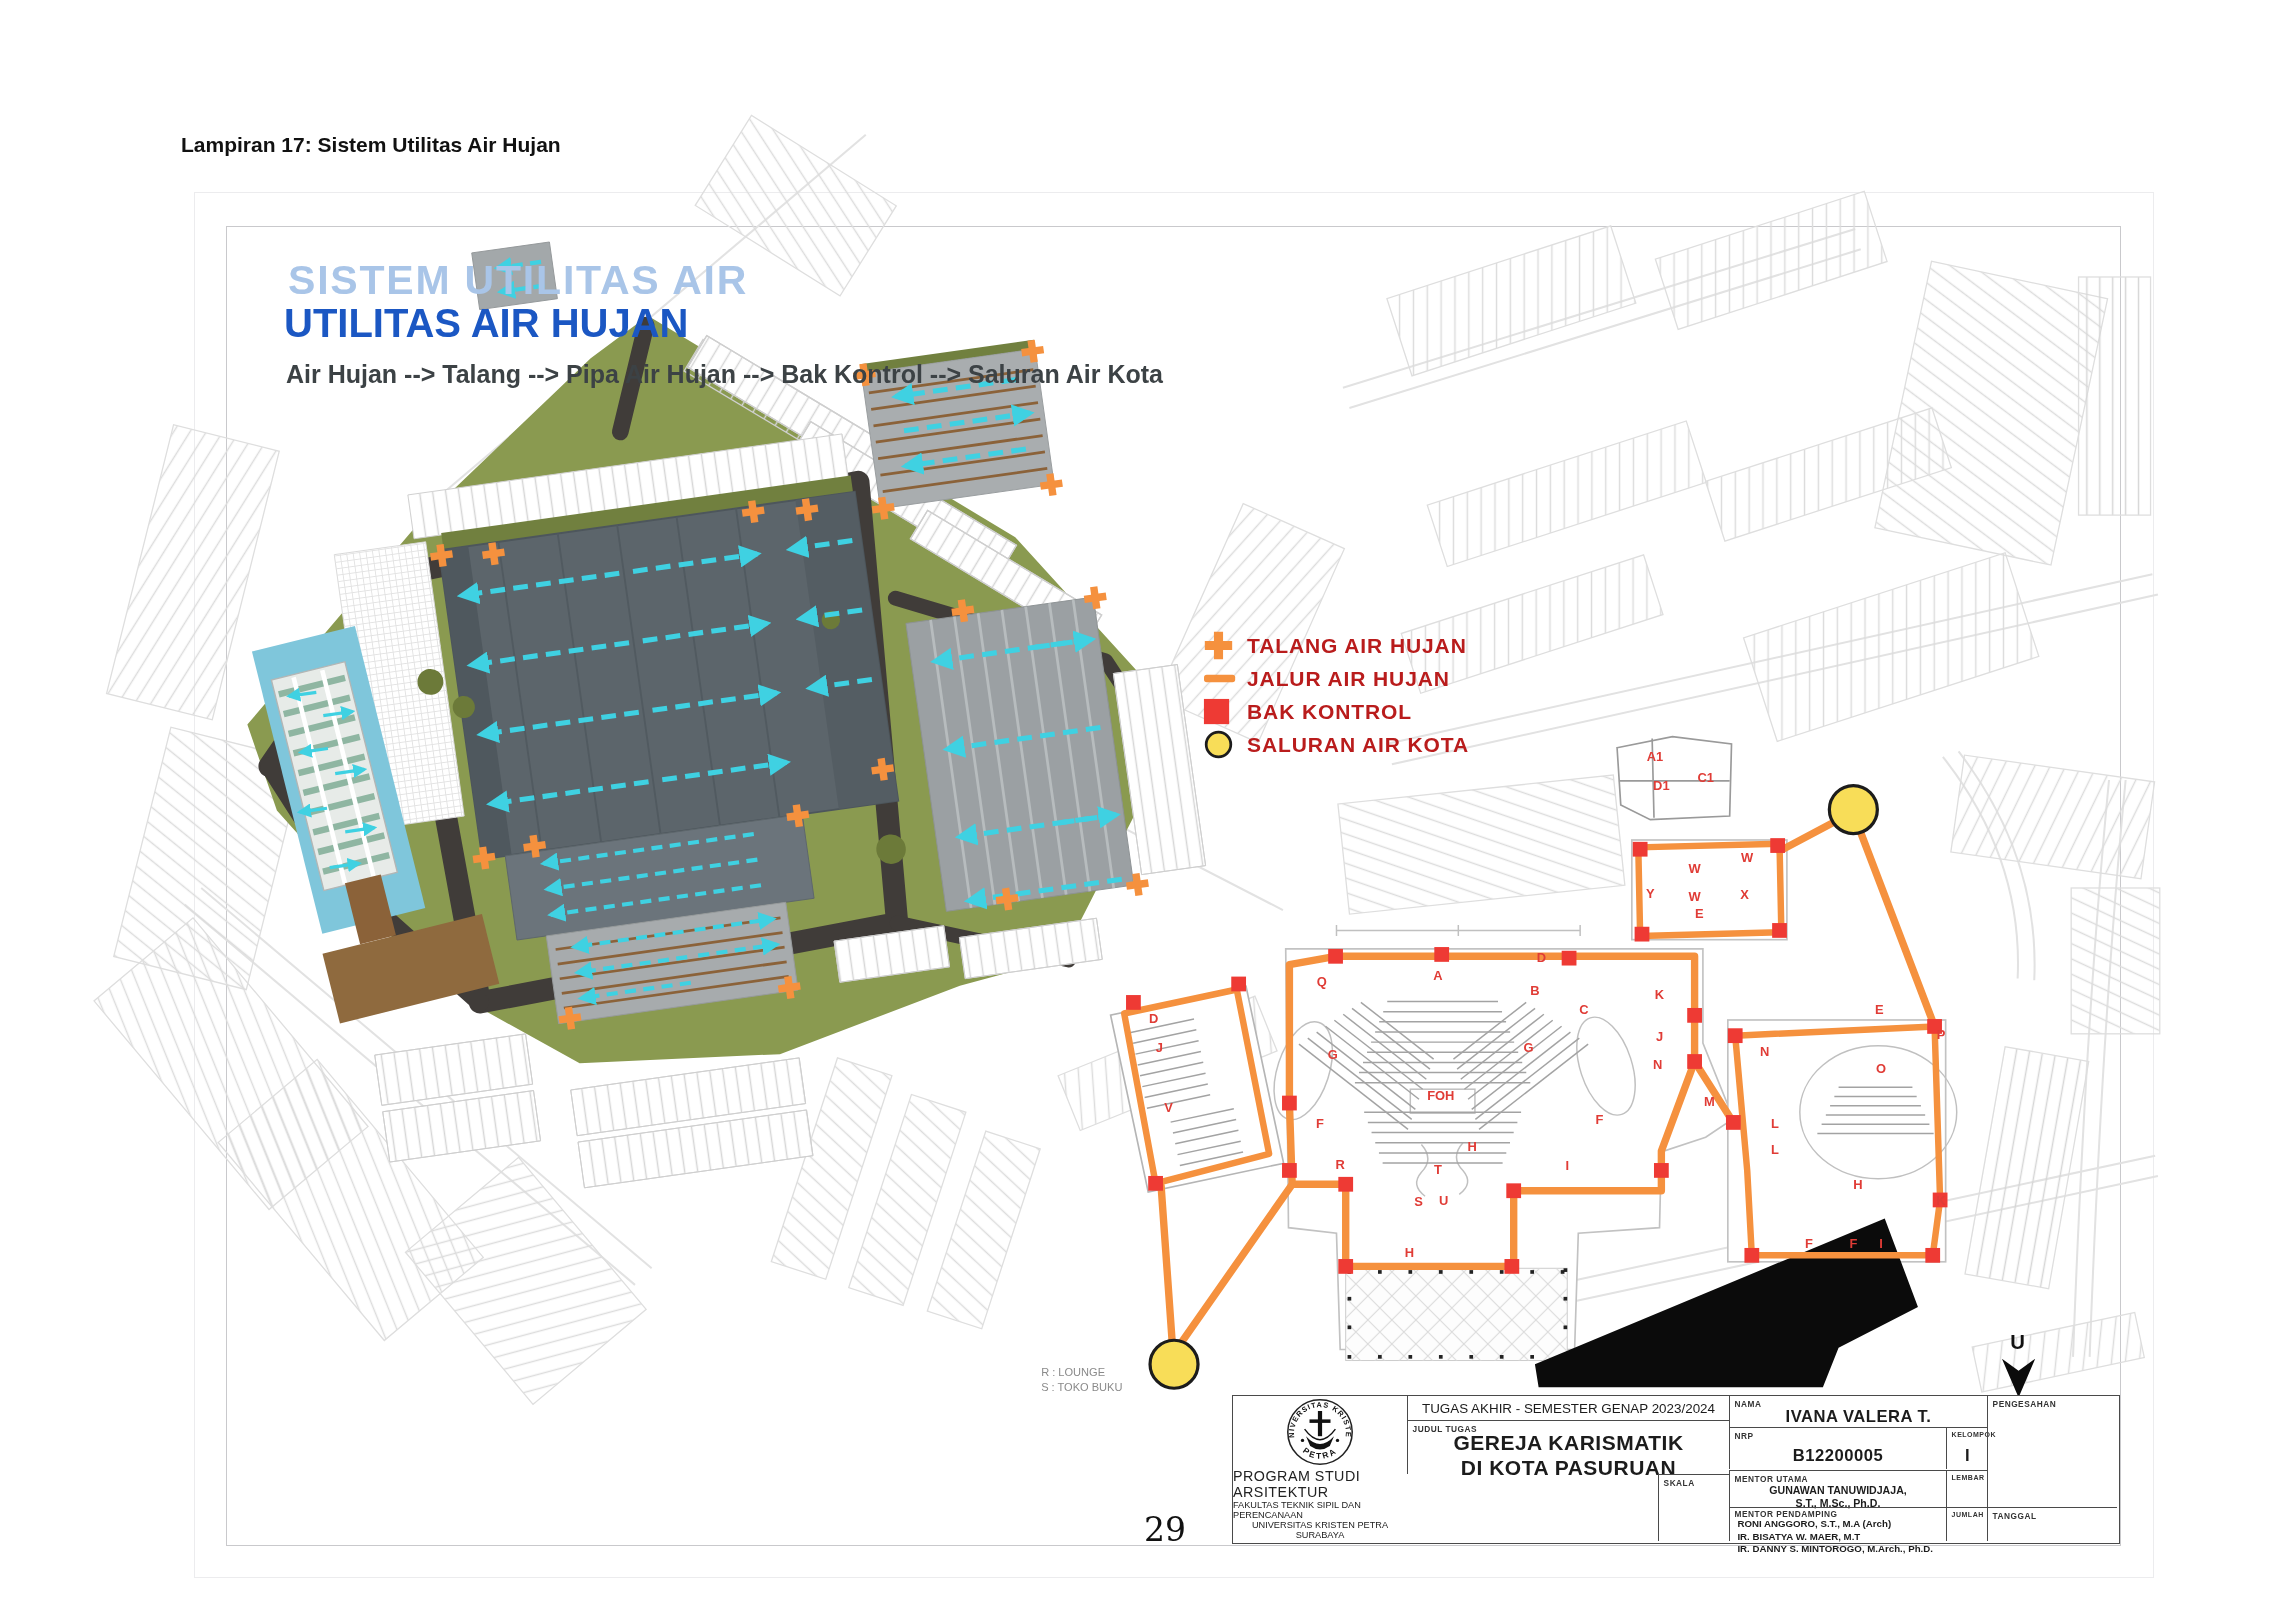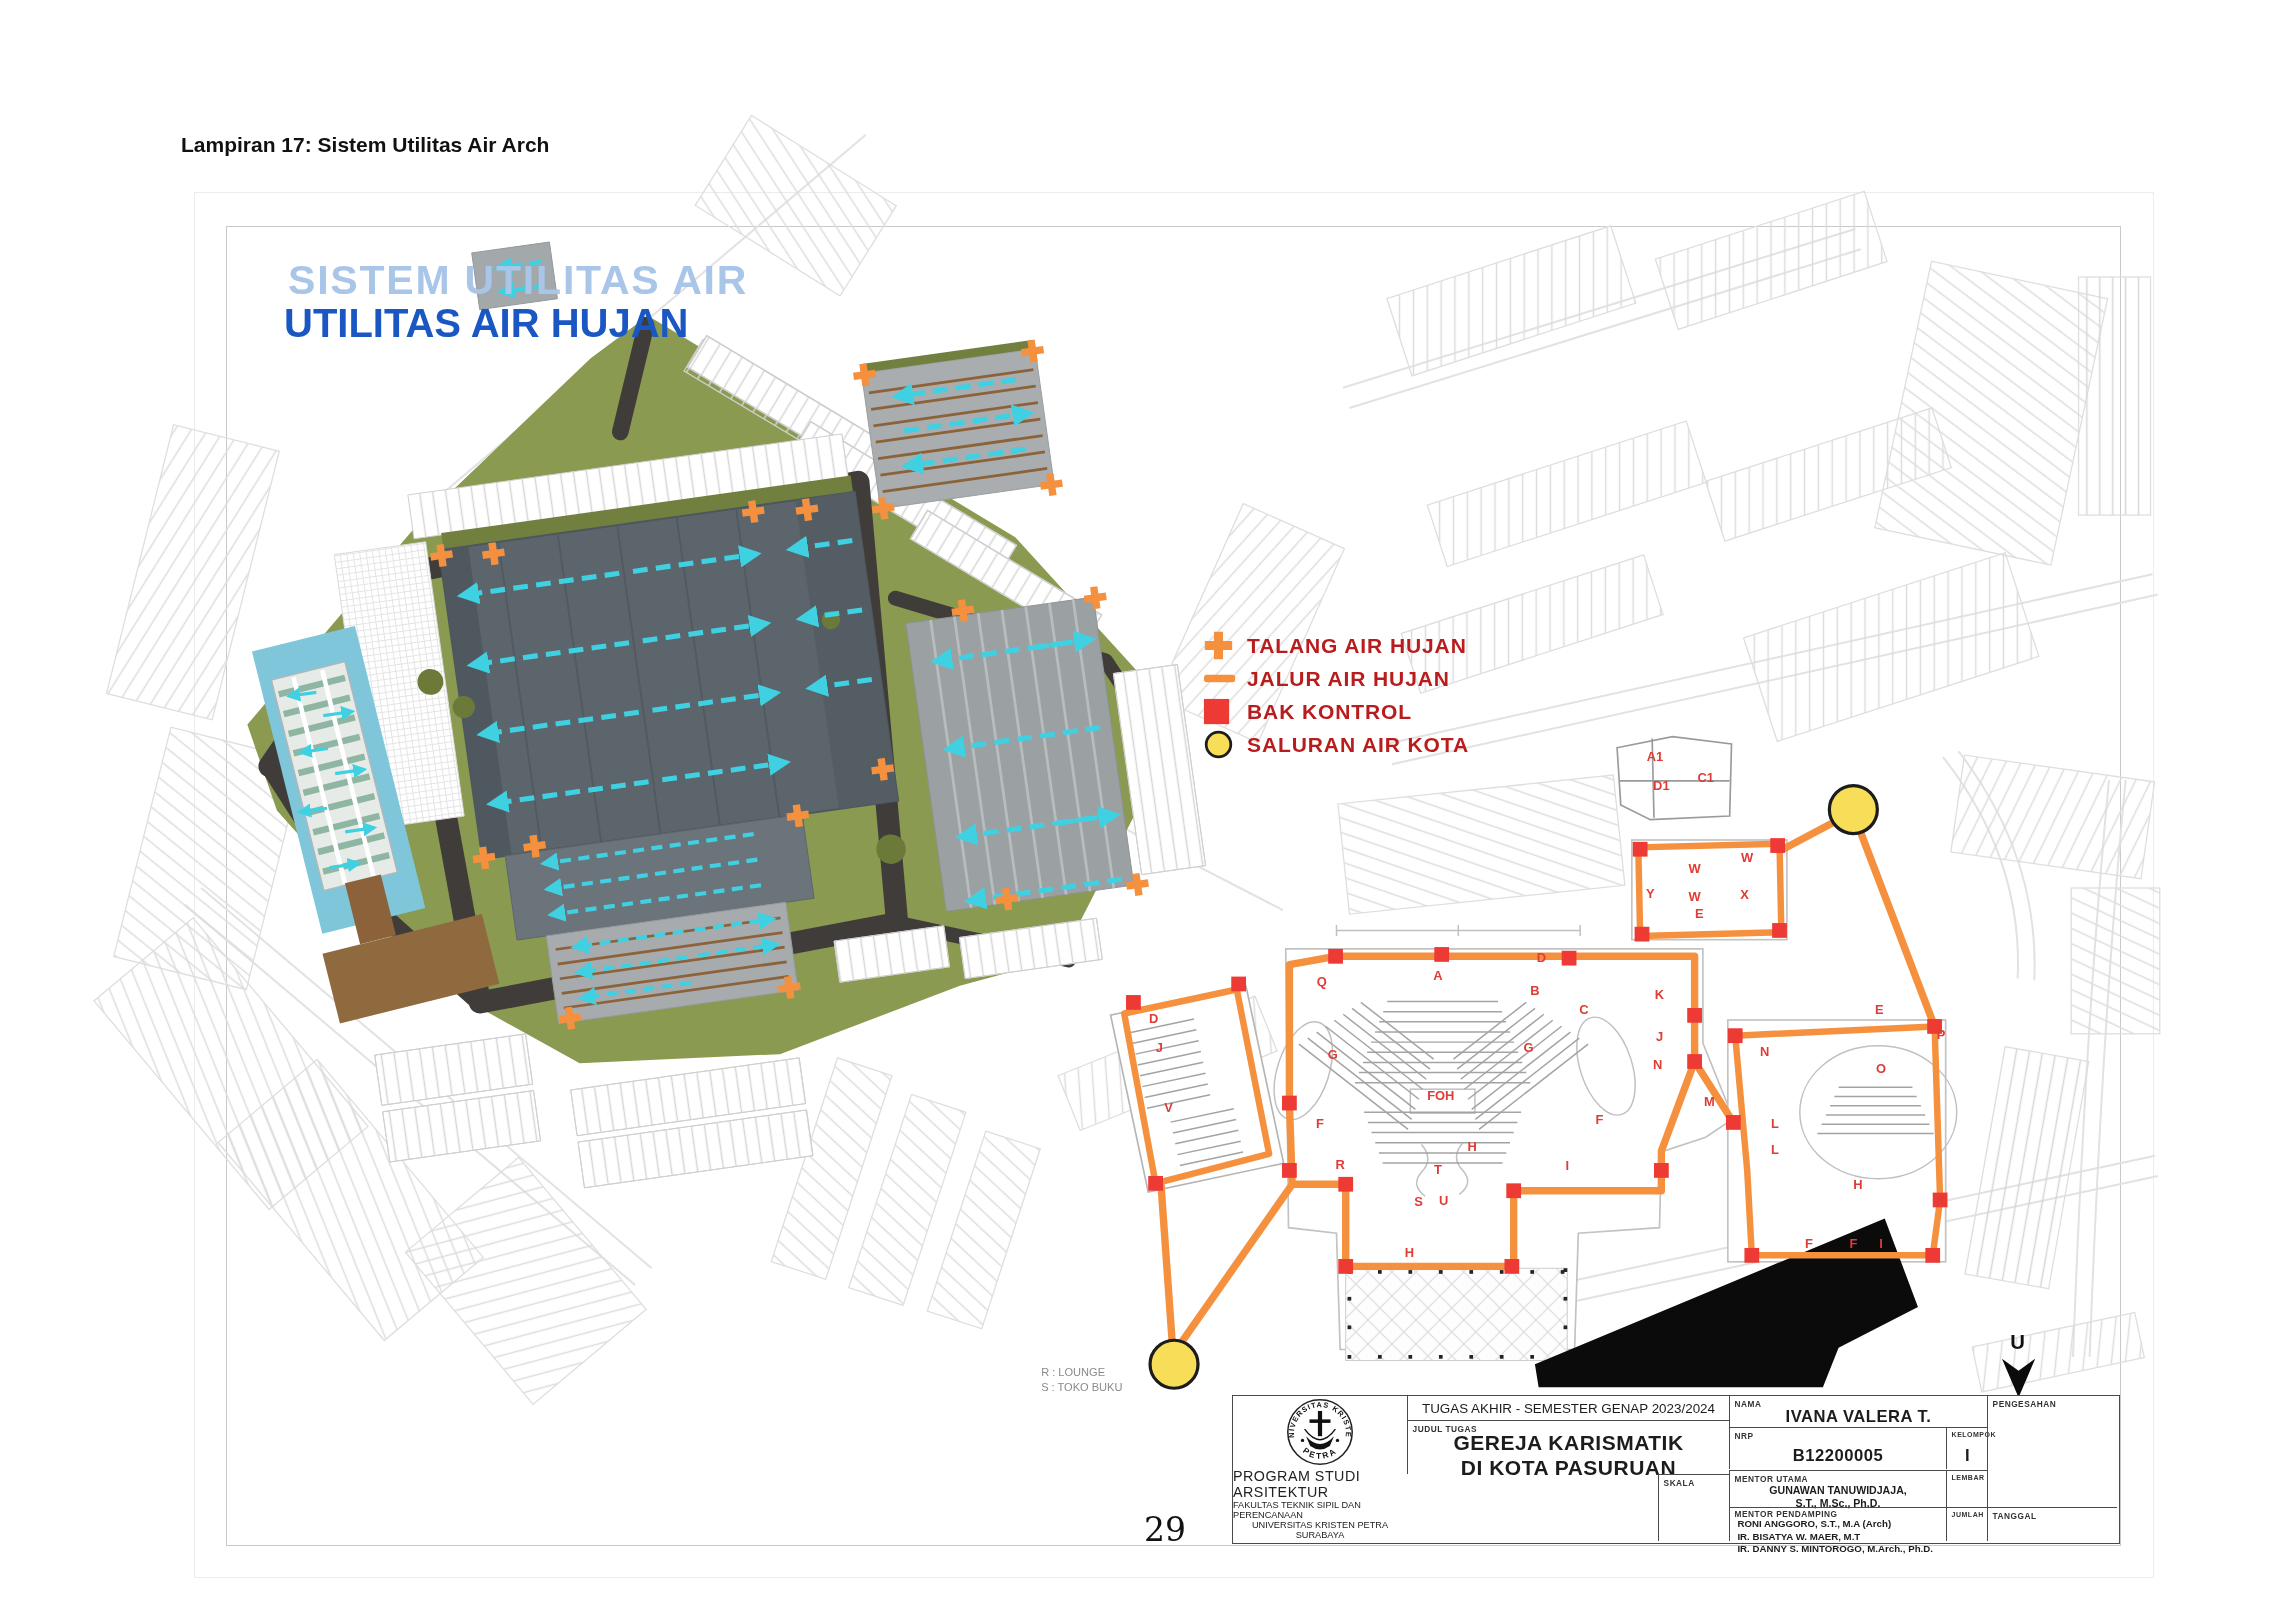--- a/index.html
+++ b/index.html
@@ -32,21 +32,21 @@
   .v-big{font-size:21px;font-weight:bold;color:#1c1c1c;letter-spacing:0.5px;text-align:center;line-height:1.2;}
   .v-med{font-size:16.6px;font-weight:600;color:#1c1c1c;letter-spacing:0.5px;}
   .v-sm{font-size:10.6px;font-weight:bold;color:#1c1c1c;line-height:1.25;text-align:center;}
   .v-xs{font-size:9.7px;font-weight:bold;color:#1c1c1c;line-height:1.3;text-align:left;}
 </style>
 </head>
 <body>
 
 <div class="page">
 
-  <div class="abs" id="page-header">Lampiran 17: Sistem Utilitas Air Arch</div>
+  <div class="abs" id="page-header">Lampiran 17: Sistem Utilitas Air Hujan</div>
   <div class="abs" id="frame-outer"></div>
   <div class="abs" id="frame-inner"></div>
 
   <svg class="abs" id="drawing-svg" viewBox="0 0 2480 1755" xmlns="http://www.w3.org/2000/svg">
     <defs>
       <pattern id="hatchV" width="14" height="14" patternUnits="userSpaceOnUse">
         <path d="M7,0 V14" stroke="#d6d6d6" stroke-width="1.6"></path>
       </pattern>
       <pattern id="hatchF" width="7" height="7" patternUnits="userSpaceOnUse">
         <path d="M3.5,0 V7 M0,3.5 H7" stroke="#e3e3e3" stroke-width="1"></path>
@@ -475,20 +475,21 @@
           <text x="1800" y="856">D1</text>
           <text x="1848" y="847">C1</text>
         </g>
       <text id="note-r" x="1128" y="1491" font-size="12" fill="#8a8a8a" font-family="Liberation Sans, sans-serif">R : LOUNGE</text>
       <text id="note-s" x="1128" y="1507" font-size="12" fill="#8a8a8a" font-family="Liberation Sans, sans-serif">S : TOKO BUKU</text>
     </g>
   </svg>
 
   <div class="abs" id="watermark-title">SISTEM UTILITAS AIR</div>
   <div class="abs" id="main-title">UTILITAS AIR HUJAN</div>
+  <div class="abs" id="flow-text">Air Hujan --&gt; Talang --&gt; Pipa Air Hujan --&gt; Bak Kontrol --&gt; Saluran Air Kota</div>
 
   <div class="abs" id="legend">
       <div class="legend-row">
         <span class="legend-icon">
           <svg width="31" height="31" viewBox="-17 -17 34 34">
             <path d="M-5 -15 h10 v10 h10 v10 h-10 v10 h-10 v-10 h-10 v-10 h10 z" fill="#f5913e"></path>
           </svg>
         </span>
                    <span class="legend-label">TALANG AIR HUJAN</span>
       </div>

